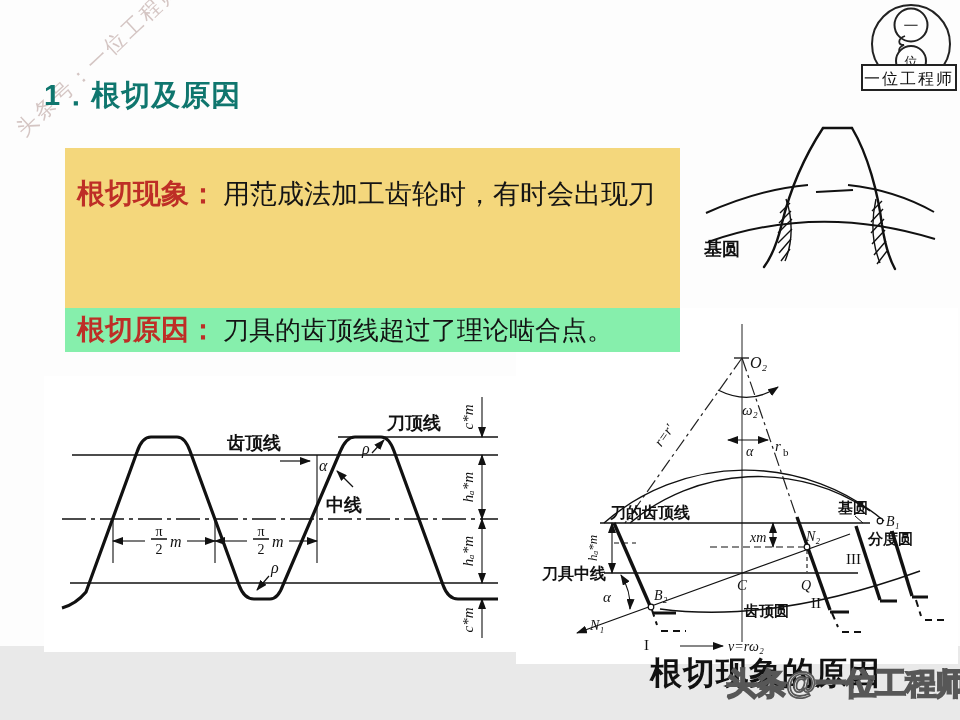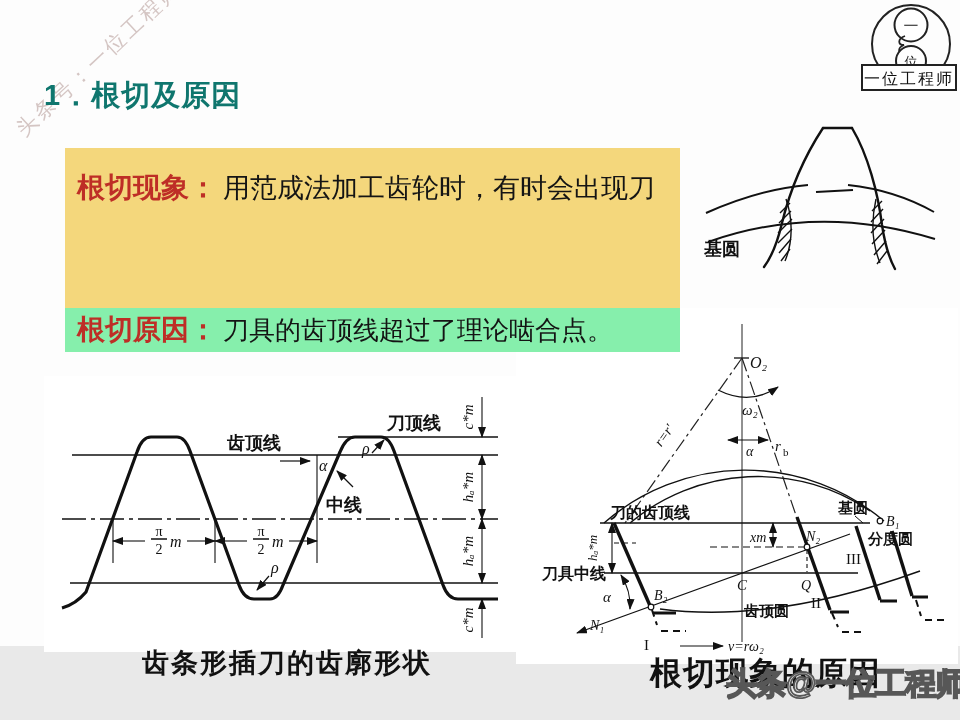--- a/index.html
+++ b/index.html
@@ -8,21 +8,21 @@
   .abs{position:absolute;}
   #wm-diagonal{left:10px;top:122px;transform:rotate(-43deg);transform-origin:0 0;
     font-size:21px;letter-spacing:3px;color:rgba(178,152,148,0.55);white-space:nowrap;}
   #gray-band{left:0;top:646px;width:960px;height:74px;background:#e9e9e9;}
   #page-title{left:44px;top:76px;font-size:29px;font-weight:bold;color:#0f766e;letter-spacing:1px;}
   .panel{background:#ffffff;}
   #left-panel{left:44px;top:376px;width:478px;height:276px;}
   #right-panel{left:516px;top:308px;width:442px;height:356px;}
   #phen-box{left:65px;top:148px;width:615px;height:160px;background:#f4d77c;
     font-family:"Liberation Serif",serif;font-size:27px;color:#141414;line-height:51px;
-    padding:14px 0 0 12px;box-sizing:border-box;}
+    padding:20px 0 0 12px;box-sizing:border-box;}
   #cause-box{left:65px;top:308px;width:615px;height:44px;background:#86efac;
     font-family:"Liberation Serif",serif;font-size:26px;color:#141414;line-height:44px;
     padding-left:12px;box-sizing:border-box;}
   .red-label{color:#be2e26;font-weight:bold;font-family:"Liberation Sans",sans-serif;
     font-size:28px;margin-right:6px;}
   .caption{font-family:"Liberation Serif",serif;font-weight:bold;color:#111;white-space:nowrap;}
   #caption-rack{left:142px;top:645px;font-size:27px;letter-spacing:2px;}
   #caption-cause{left:650px;top:652px;font-size:32px;letter-spacing:1px;}
   #wm-bottom{left:726px;top:663px;font-size:31px;font-weight:bold;color:#ffffff;
     -webkit-text-stroke:1.8px #575757;letter-spacing:-1px;white-space:nowrap;}
@@ -229,18 +229,17 @@
   <div id="phen-box" class="abs">
     <div>
       <span class="red-label">根切现象：</span><span>用范成法加工齿轮时，有时会出现刀</span>
     </div>
   </div>
 
   <div id="cause-box" class="abs">
     <span class="red-label">根切原因：</span><span>刀具的齿顶线超过了理论啮合点。</span>
   </div>
 
-  <div id="caption-rack" class="abs caption">齿条形插刀的齿廓形状</div>
   <div id="caption-cause" class="abs caption">根切现象的原因</div>
 
   <div id="wm-bottom" class="abs">头条@一位工程师</div>
 
 </div>
 
 </body></html>

